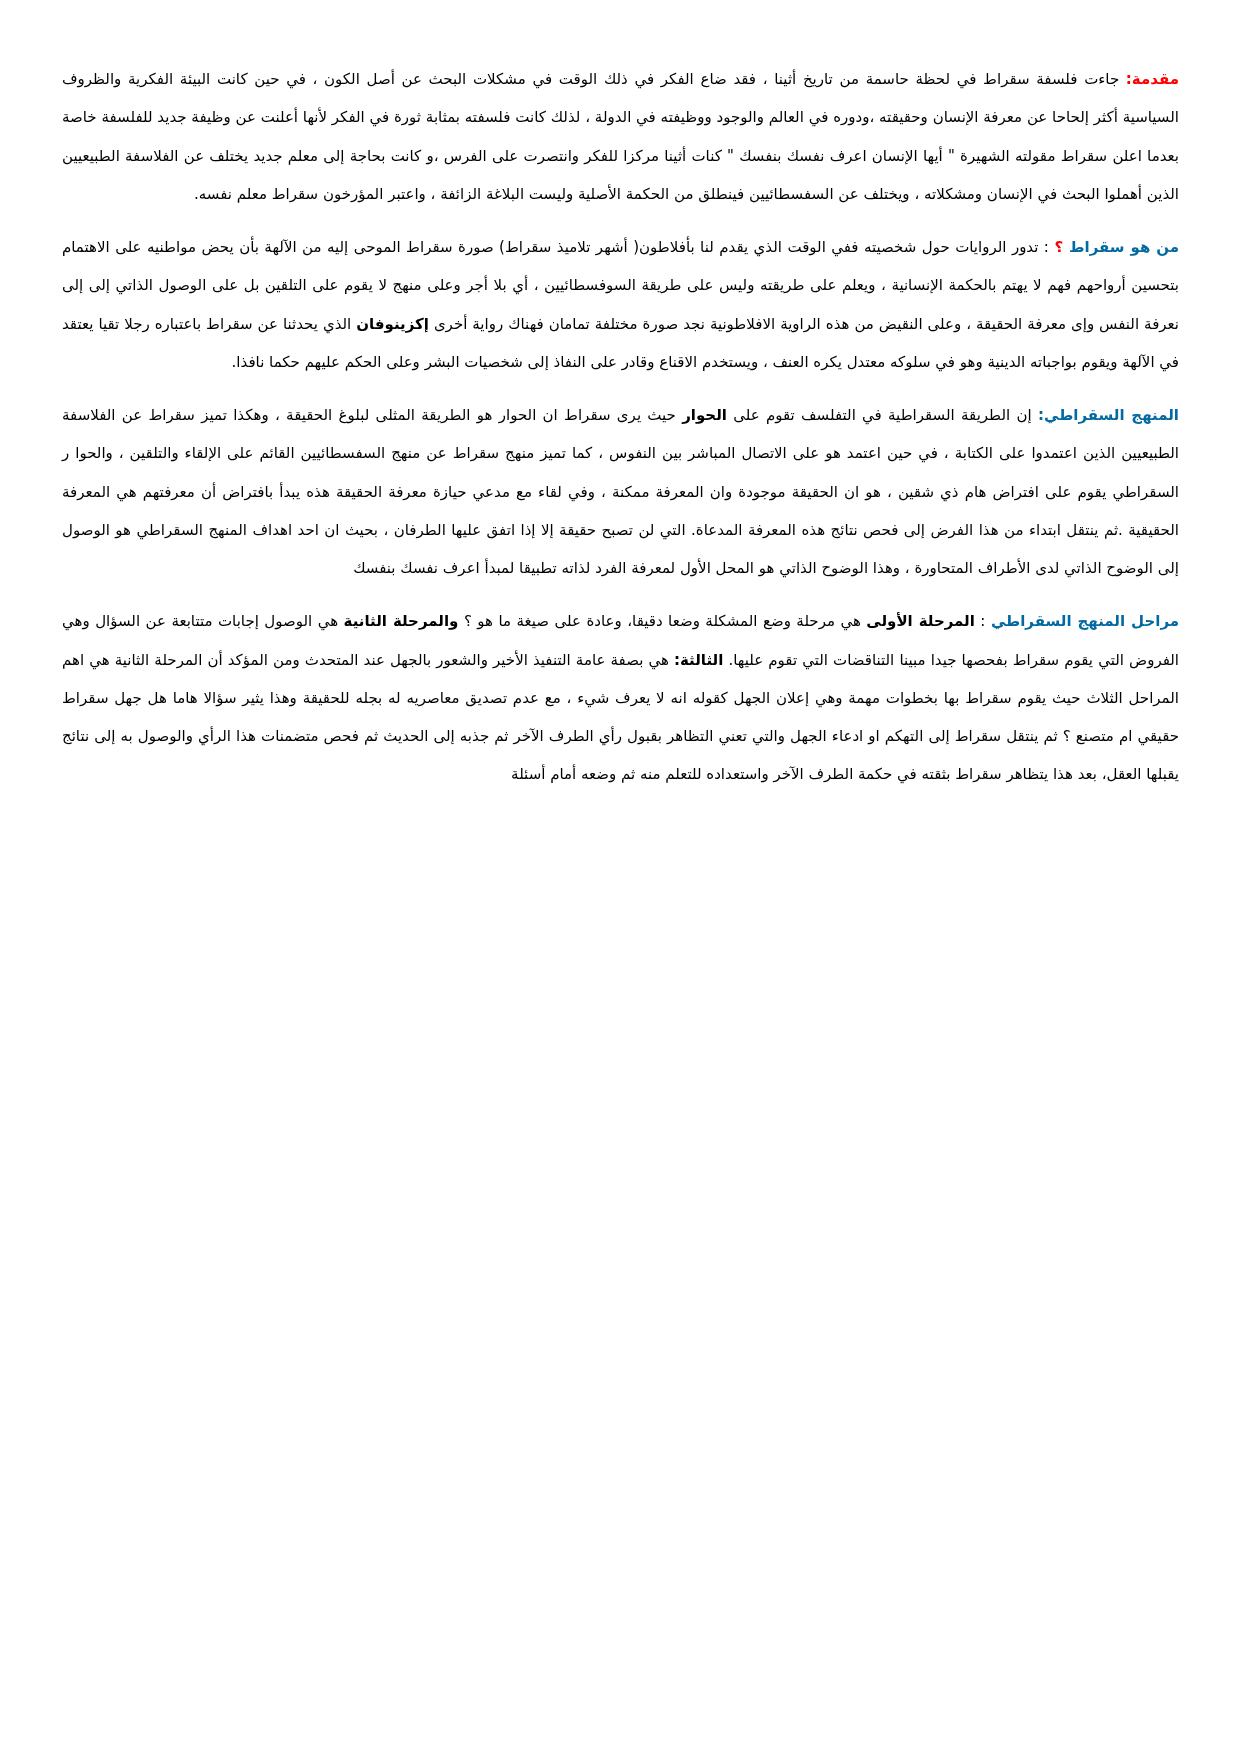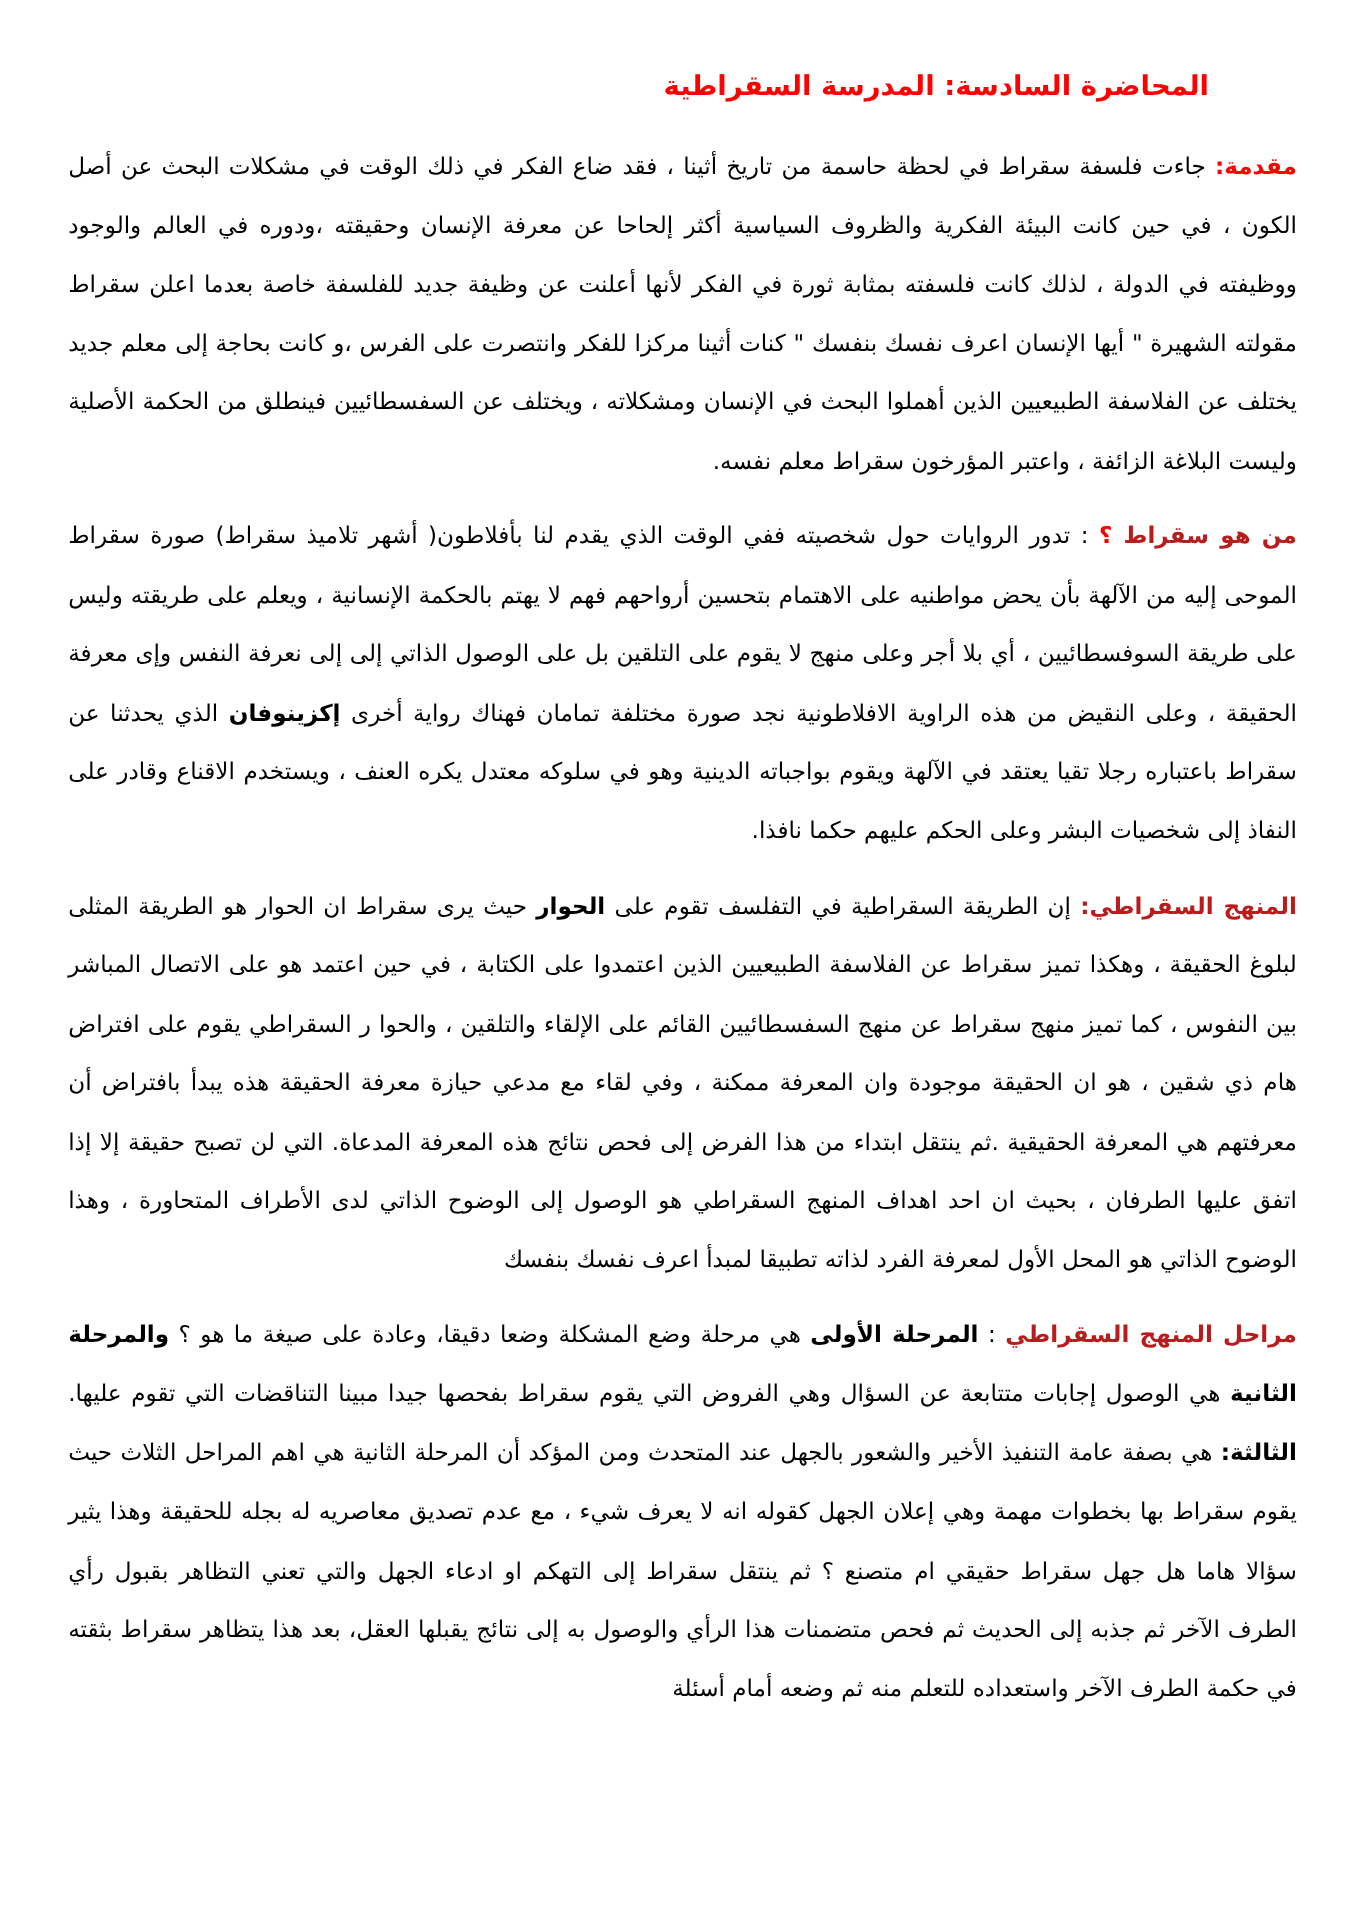--- a/index.html
+++ b/index.html
@@ -23,38 +23,37 @@
   }
   .doc-title {
     color: #ff0000;
     font-weight: bold;
     font-size: 25px;
     text-align: right;
     margin: 0 80px 30px 0;
     line-height: 1.4;
   }
   p.para {
-    font-size: 21px;
+    font-size: 15px;
     line-height: 2.55;
     text-align: justify;
     text-justify: inter-word;
     margin: 0 0 15px 0;
     color: #000000;
   }
   .red-bold { color: #ff0000; font-weight: bold; }
-  .green-bold { color: #b91c1c; font-weight: bold; }
+  .green-bold { color: #0369a1; font-weight: bold; }
   .bold { font-weight: bold; }
   .underline { }
 </style>
 </head>
 <body>
 
 <div class="page">
 
-  <h1 class="doc-title">المحاضرة السادسة: المدرسة السقراطية</h1>
 
   <p class="para">
     <span class="red-bold">مقدمة:</span><span> جاءت فلسفة سقراط في لحظة حاسمة من تاريخ أثينا ، فقد ضاع الفكر في ذلك الوقت في مشكلات البحث عن أصل الكون ، في حين كانت البيئة الفكرية والظروف السياسية أكثر إلحاحا عن معرفة الإنسان وحقيقته ،ودوره في العالم والوجود ووظيفته في الدولة ، لذلك كانت فلسفته بمثابة ثورة في الفكر لأنها أعلنت عن وظيفة جديد للفلسفة خاصة بعدما اعلن سقراط مقولته الشهيرة " أيها الإنسان اعرف نفسك بنفسك " كنات أثينا مركزا للفكر وانتصرت على الفرس ،و كانت بحاجة إلى معلم جديد يختلف عن الفلاسفة الطبيعيين الذين أهملوا البحث في الإنسان ومشكلاته ، ويختلف عن السفسطائيين فينطلق من الحكمة الأصلية وليست البلاغة الزائفة ، واعتبر المؤرخون سقراط معلم نفسه.</span>
   </p>
 
   <p class="para">
     <span class="green-bold">من هو سقراط </span><span class="red-bold">؟</span><span> : تدور الروايات حول شخصيته ففي الوقت الذي يقدم لنا بأفلاطون( أشهر تلاميذ سقراط) صورة سقراط الموحى إليه من الآلهة بأن يحض مواطنيه على الاهتمام بتحسين أرواحهم فهم لا يهتم بالحكمة الإنسانية ، ويعلم على طريقته وليس على طريقة السوفسطائيين ، أي بلا أجر وعلى منهج لا يقوم على التلقين بل على الوصول الذاتي إلى إلى نعرفة النفس وإى معرفة الحقيقة ، وعلى النقيض من هذه الراوية الافلاطونية نجد صورة مختلفة تمامان فهناك رواية أخرى </span><span class="bold">إكزينوفان</span><span> الذي يحدثنا عن سقراط باعتباره رجلا تقيا يعتقد في الآلهة ويقوم بواجباته الدينية وهو في سلوكه معتدل يكره العنف ، ويستخدم الاقناع وقادر على النفاذ إلى شخصيات البشر وعلى الحكم عليهم حكما نافذا.</span>
   </p>
 
   <p class="para">

